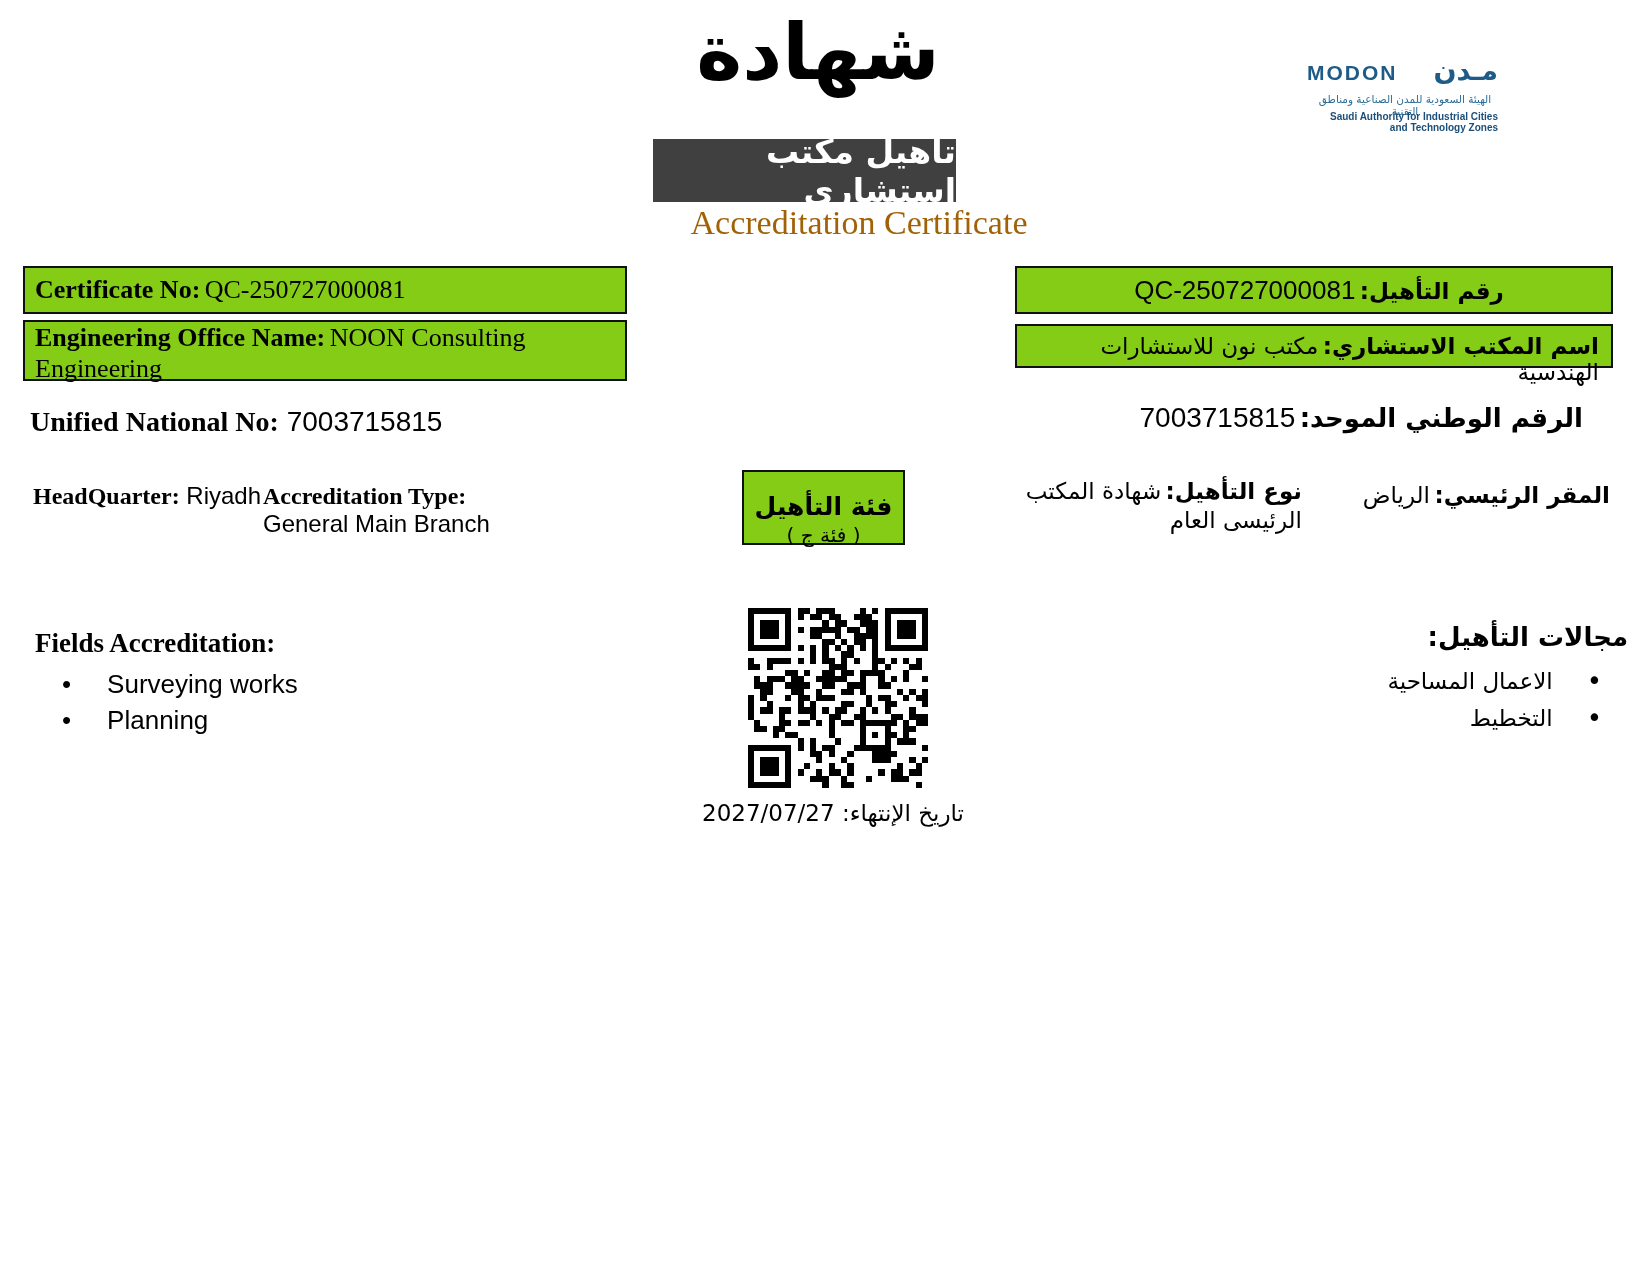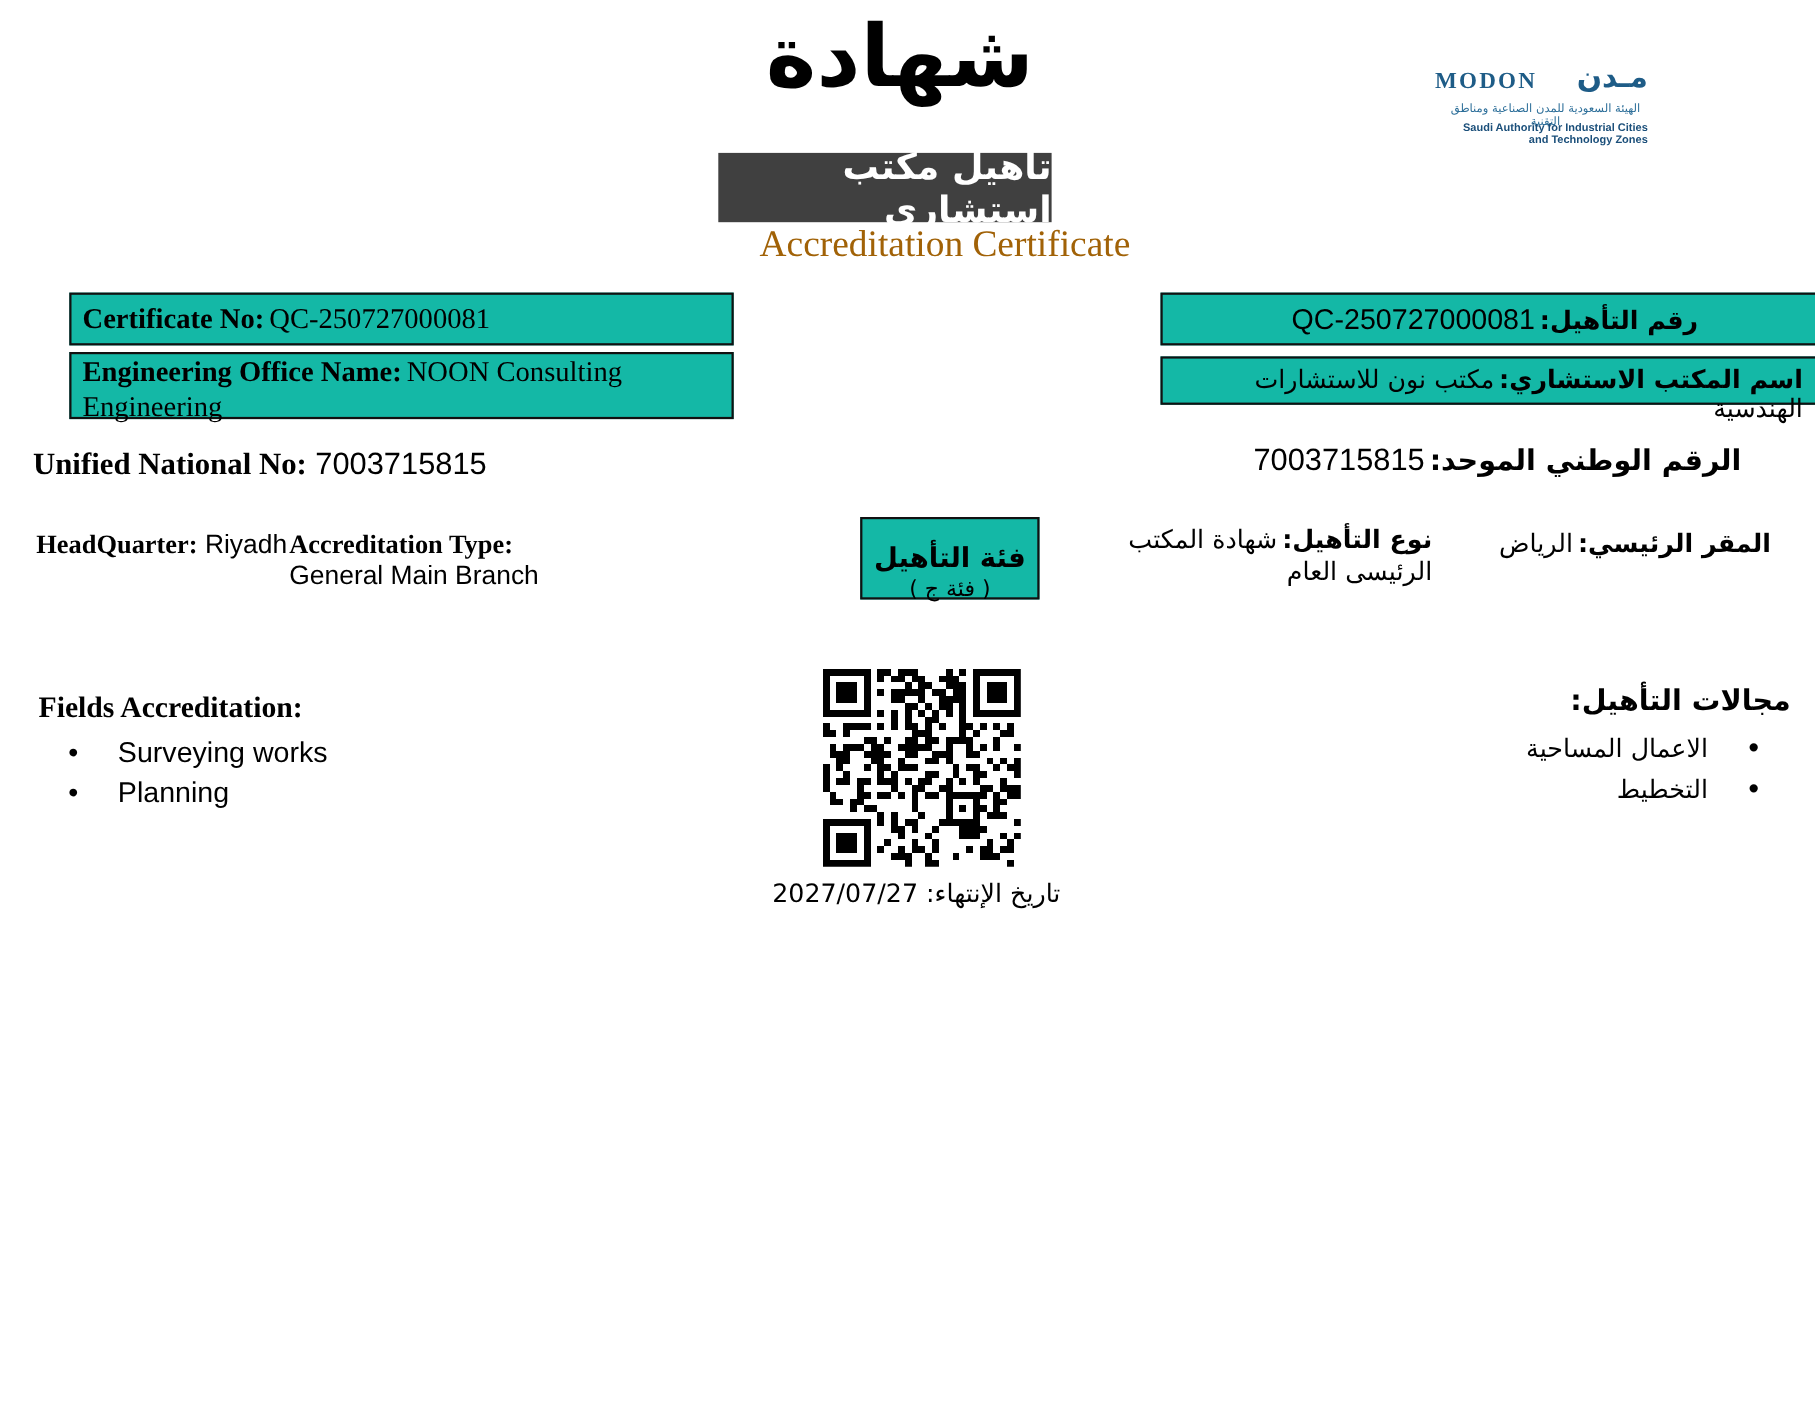--- a/index.html
+++ b/index.html
@@ -11,30 +11,30 @@
             font-family:"DejaVu Sans",sans-serif;font-weight:bold;font-size:78px;line-height:96px;}
   .banner{position:absolute;left:653px;top:139px;width:303px;height:63px;background:#404040;
           display:flex;align-items:center;justify-content:center;}
   .banner span{color:#fff;font-family:"DejaVu Sans",sans-serif;font-weight:bold;font-size:33px;}
   .subtitle-en{position:absolute;left:634px;top:204px;width:450px;text-align:center;
                font-family:"Liberation Serif",serif;font-size:34px;color:#a16207;}
 
   
   .logo{position:absolute;left:1300px;top:0;width:350px;height:135px;}
   .logo-wordmark{position:absolute;right:152px;top:58px;display:flex;align-items:flex-end;gap:9px;}
-  .logo-modon{font-family:Liberation Serif, serif;font-weight:bold;font-size:21px;
+  .logo-modon{font-family:Liberation Sans, sans-serif;font-weight:bold;font-size:21px;
               letter-spacing:2px;color:#1e5c87;line-height:22px;}
   .logo-ar{font-family:"DejaVu Sans",sans-serif;font-weight:bold;font-size:27px;color:#1e5c87;line-height:26px;margin-left:27px;}
   .logo-tagline-ar{position:absolute;right:152px;top:93px;width:186px;text-align:center;direction:rtl;
                    font-family:"DejaVu Sans",sans-serif;font-size:10.5px;color:#2c6e99;}
   .logo-tagline-en{position:absolute;right:152px;top:111px;width:186px;text-align:right;
                    font-family:"Liberation Sans",sans-serif;font-weight:bold;font-size:10px;color:#1b4f7a;}
 
   
-  .cert-box{position:absolute;border:2.5px solid #111;box-sizing:border-box;background:#14b8a6;margin-left:40px;}
+  .cert-box{position:absolute;border:2.5px solid #111;box-sizing:border-box;background:#84cc16;}
   .box-cert-en{left:23px;top:266px;width:604px;height:48px;padding:7px 10px;}
   .box-office-en{left:23px;top:320px;width:604px;height:61px;padding:2px 10px;line-height:28px;}
   .box-cert-ar{left:1015px;top:266px;width:598px;height:48px;padding:7px 12px;direction:rtl;text-align:center;}
   .box-office-ar{left:1015px;top:324px;width:598px;height:44px;padding:7px 12px;direction:rtl;text-align:right;}
 
   .lbl-serif{font-family:"Liberation Serif",serif;font-weight:bold;font-size:26px;}
   .val-serif{font-family:"Liberation Serif",serif;font-size:26px;}
   .val-sans{font-family:"Liberation Sans",sans-serif;font-size:26px;}
   .lbl-ar{font-family:"DejaVu Sans",sans-serif;font-weight:bold;font-size:23px;}
   .val-ar{font-family:"DejaVu Sans",sans-serif;font-size:23px;}

